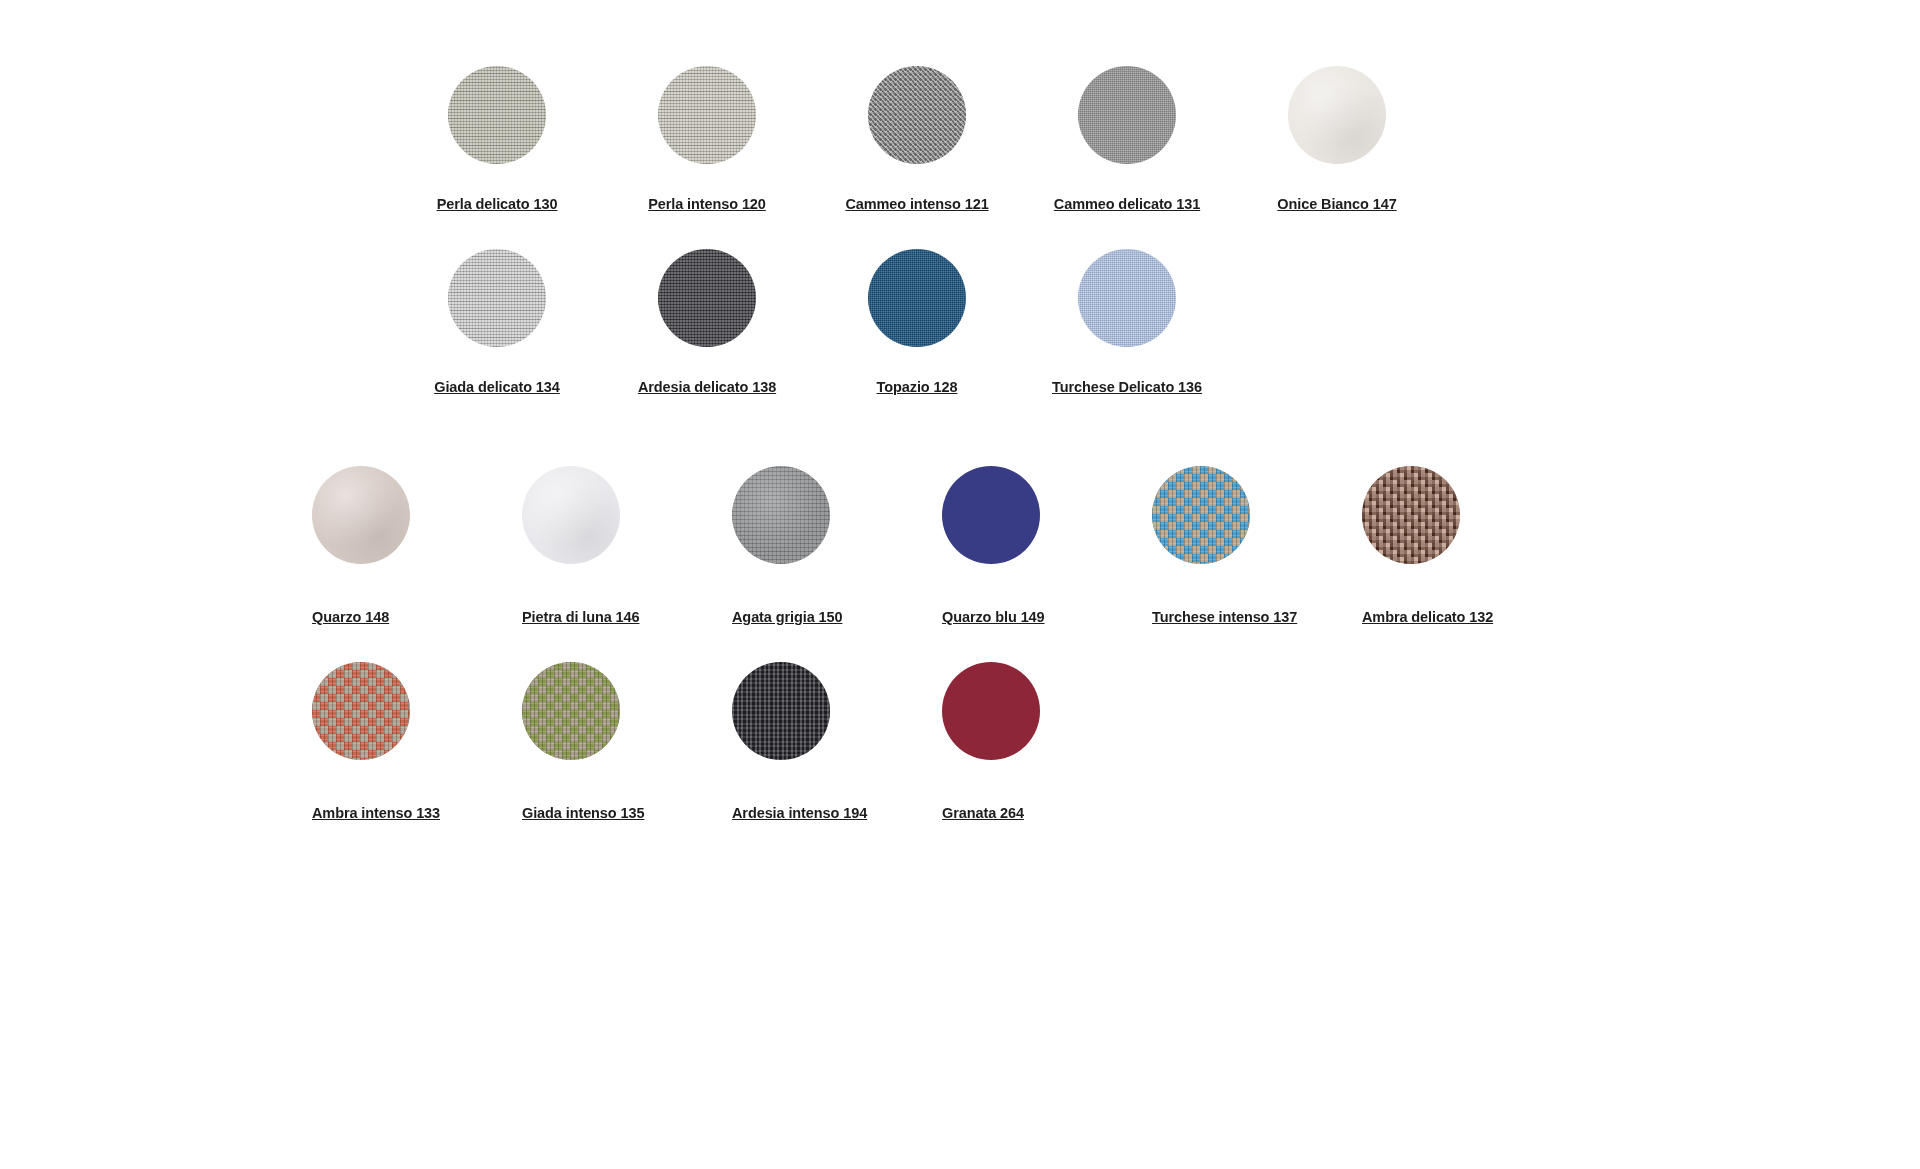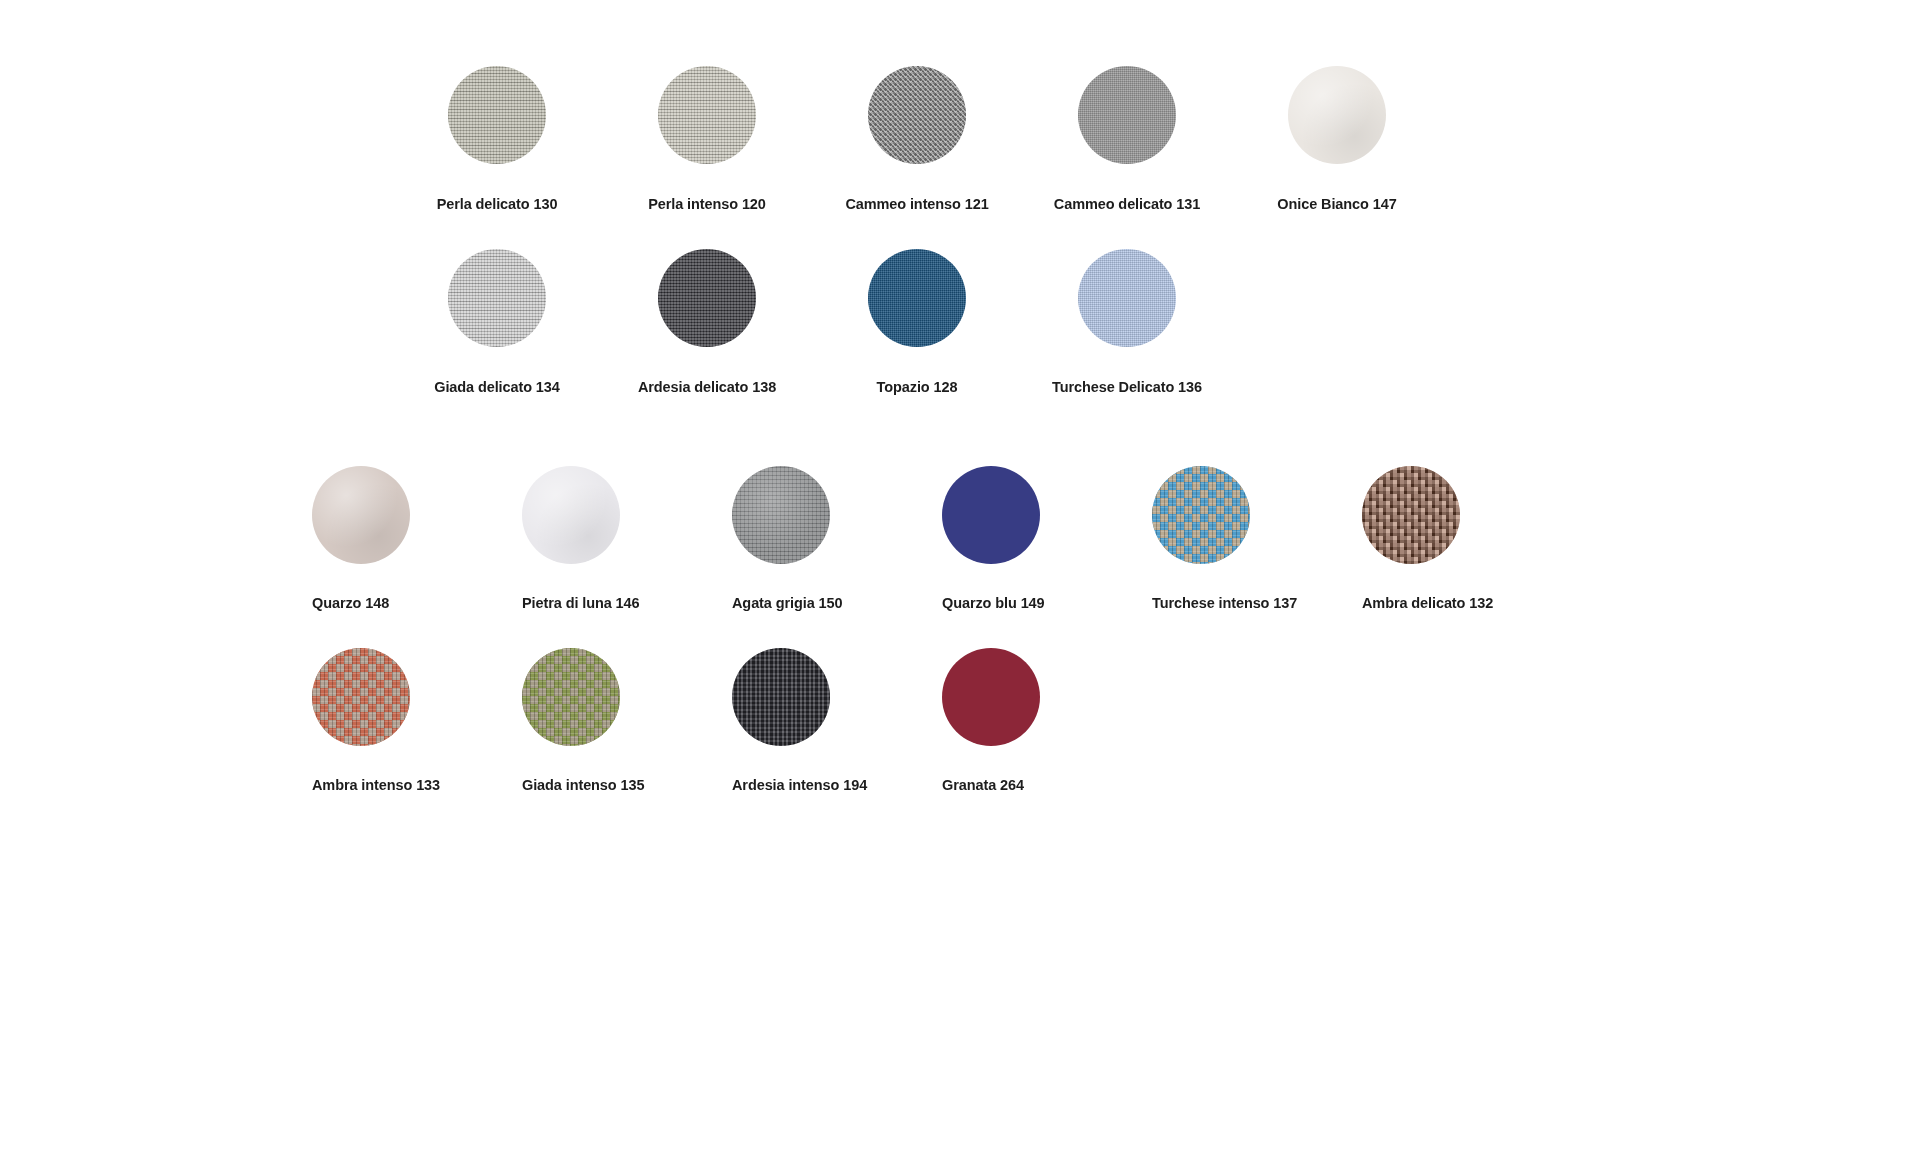--- a/index.html
+++ b/index.html
@@ -156,23 +156,24 @@
   }
 
   
   .swatch-label {
     font-size: 14.5px;
     font-weight: bold;
     color: #1d1d1d;
     letter-spacing: -0.1px;
     white-space: nowrap;
     line-height: 1;
+    text-decoration: underline;
   }
   #group-a .swatch-label { margin-top: 33px; text-align: center; }
-  #group-b .swatch-label { margin-top: 32px; text-align: center; }
+  #group-b .swatch-label { margin-top: 46px; text-align: center; }
 </style>
 </head>
 <body>
 
 <div class="palette-page">
 
   <div class="swatch-group" id="group-a">
 
     <div class="swatch-row">
       <div class="swatch-cell">

